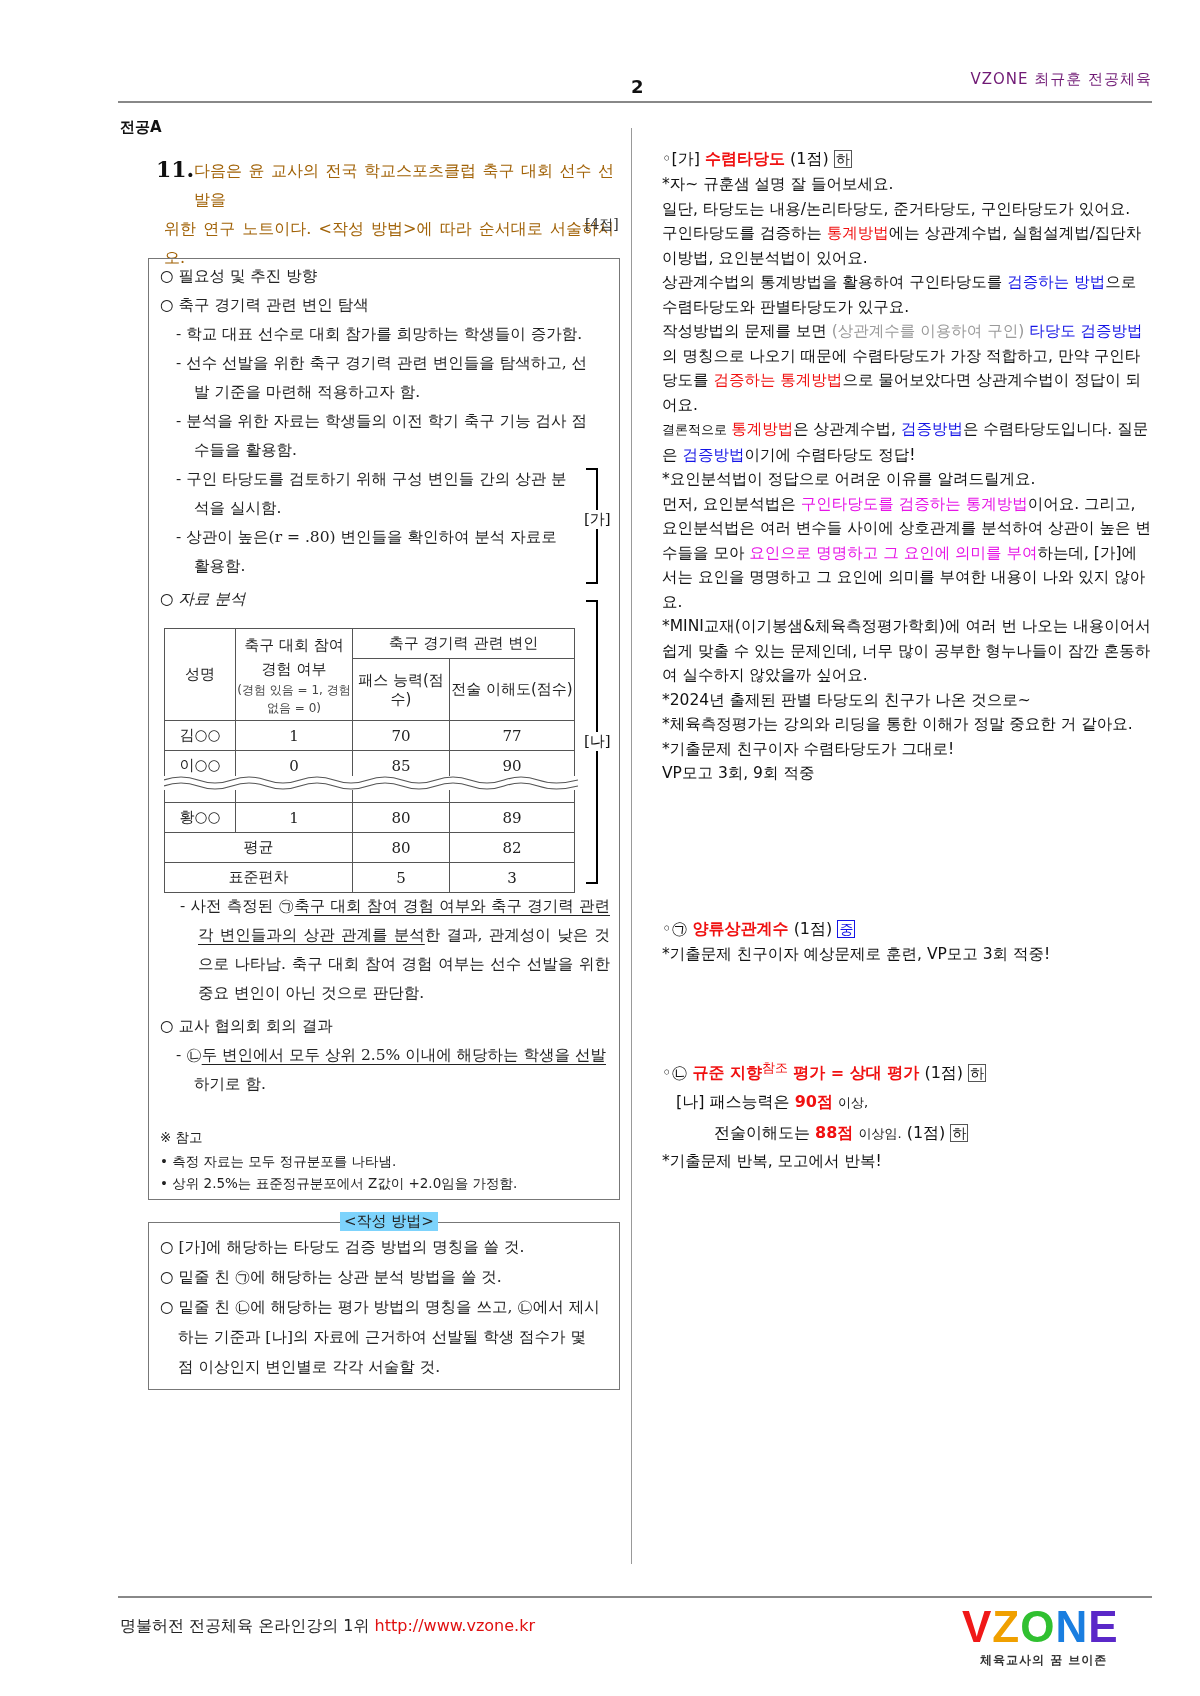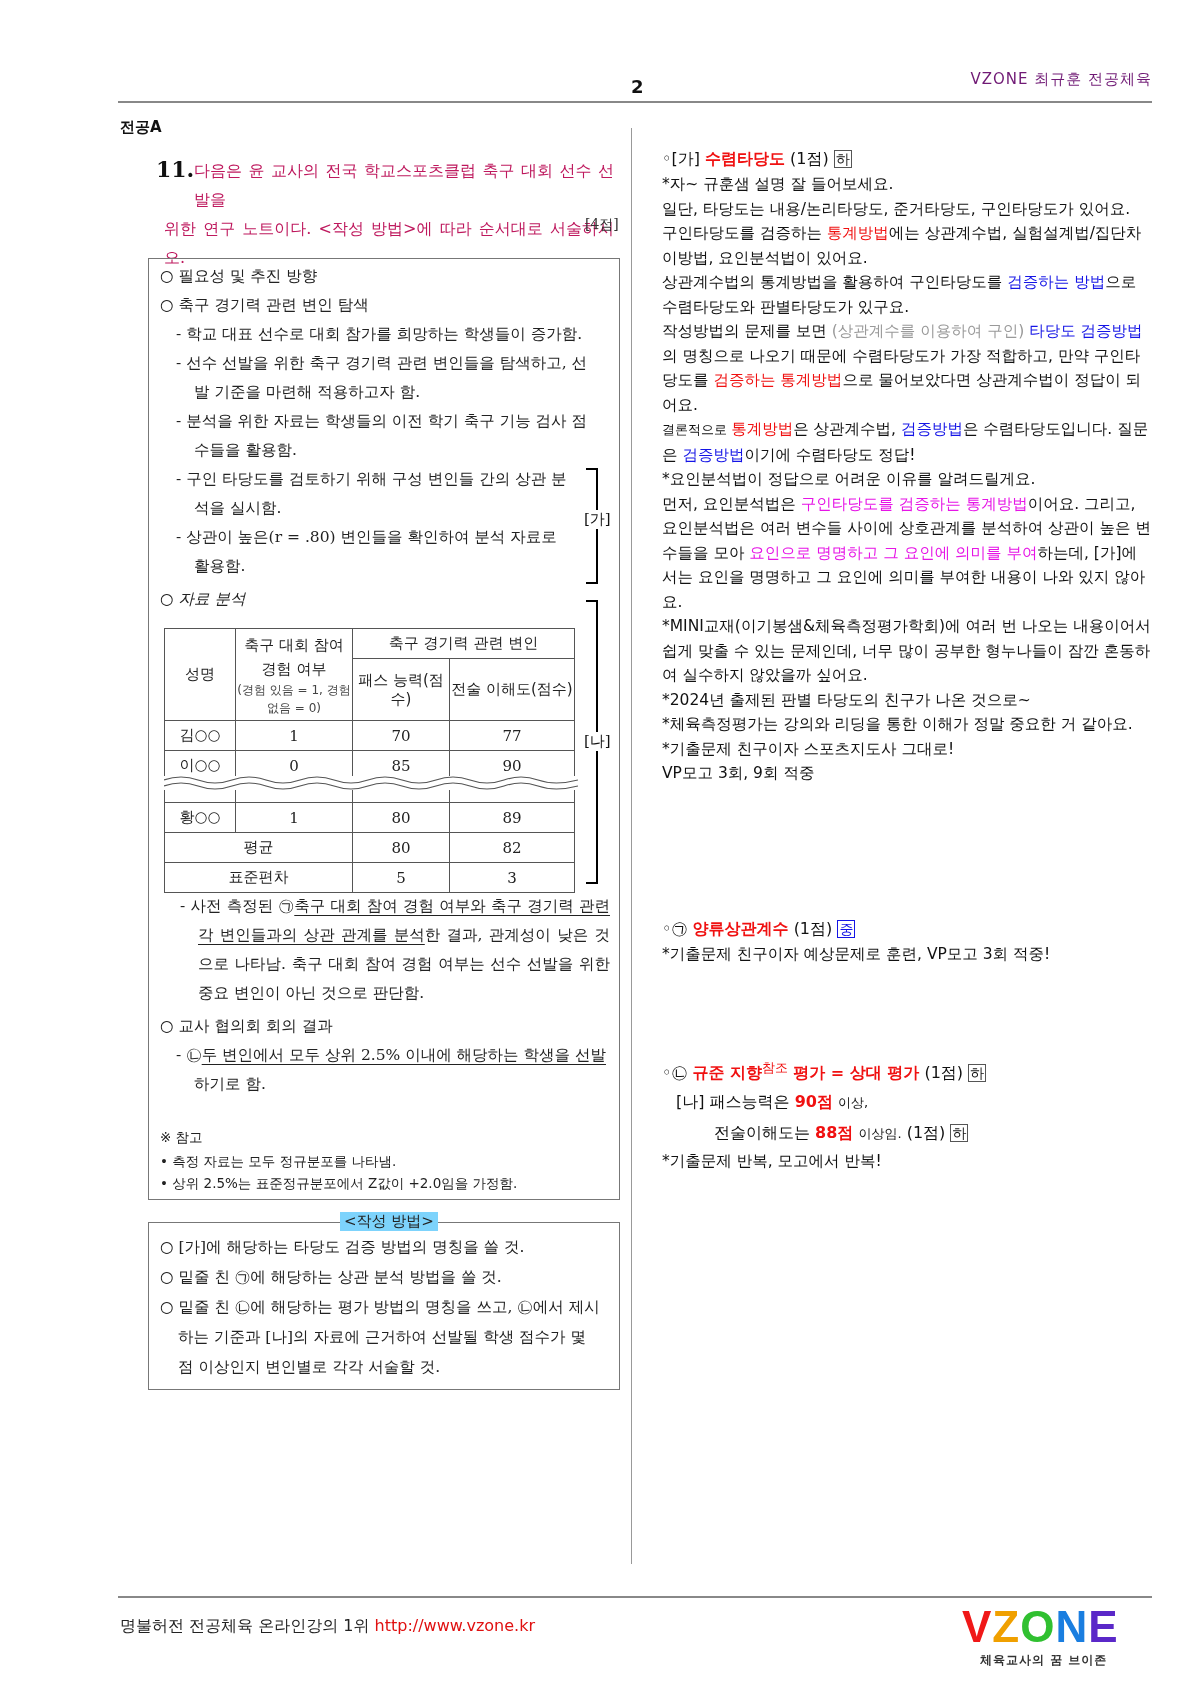--- a/index.html
+++ b/index.html
@@ -5,21 +5,21 @@
   html, body { margin:0; padding:0; background:#fff; }
   body { width:1200px; height:1696px; position:relative; overflow:hidden; font-family:"DejaVu Sans", sans-serif; color:#111; }
   .serif { font-family:"DejaVu Serif", serif; }
   .hdr-right { position:absolute; right:48px; top:70px; font-size:15px; color:#701a75; letter-spacing:1px; }
   .hdr-page { position:absolute; left:631px; top:76px; font-size:18px; font-weight:bold; }
   .hdr-line { position:absolute; left:118px; right:48px; top:101px; height:2px; background:#888; }
   .col-div { position:absolute; left:631px; top:128px; width:1px; height:1436px; background:#999; }
   .section { position:absolute; left:120px; top:118px; font-size:15px; font-weight:bold; }
 
   .qnum { position:absolute; left:156px; top:156px; font-size:22px; font-weight:bold; }
-  .qtext { position:absolute; left:194px; top:156px; width:420px; font-size:16px; line-height:29px; color:#be185d; text-align:justify; }
+  .qtext { position:absolute; left:194px; top:156px; width:420px; font-size:16px; line-height:29px; color:#a16207; text-align:justify; }
   .qtext .l2 { margin-left:-30px; }
   .qscore { position:absolute; left:585px; top:216px; font-size:14px; color:#333; }
 
   .box { position:absolute; left:148px; top:258px; width:470px; height:940px; border:1.5px solid #777; }
   .bx { position:absolute; font-size:15.5px; line-height:29px; color:#222; }
   .hang { padding-left:18px; text-indent:-18px; }
   .ul { text-decoration:underline; text-underline-offset:4px; }
 
   table.d { position:absolute; left:164px; top:628px; border-collapse:collapse; font-size:15px; color:#222; }
   table.d td { border:1px solid #555; text-align:center; padding:0; }
@@ -182,21 +182,21 @@
   <div> 일단, 타당도는 내용/논리타당도, 준거타당도, 구인타당도가 있어요.</div>
   <div><span> 구인타당도를 검증하는 </span><span class="red">통계방법</span><span>에는 상관계수법, 실험설계법/집단차이방법, 요인분석법이 있어요.</span></div>
   <div><span> 상관계수법의 통계방법을 활용하여 구인타당도를 </span><span class="blue">검증하는 방법</span><span>으로 수렴타당도와 판별타당도가 있구요.</span></div>
   <div><span> 작성방법의 문제를 보면 </span><span class="gray">(상관계수를 이용하여 구인)</span> <span class="blue">타당도 검증방법</span><span>의 명칭으로 나오기 때문에 수렴타당도가 가장 적합하고, 만약 구인타당도를 </span><span class="red">검증하는 통계방법</span><span>으로 물어보았다면 상관계수법이 정답이 되어요.</span></div>
   <div><span class="tiny">결론적으로 </span><span class="red">통계방법</span><span>은 상관계수법, </span><span class="blue">검증방법</span><span>은 수렴타당도입니다. 질문은 </span><span class="blue">검증방법</span><span>이기에 수렴타당도 정답!</span></div>
   <div>*요인분석법이 정답으로 어려운 이유를 알려드릴게요.</div>
   <div><span> 먼저, 요인분석법은 </span><span class="mag">구인타당도를 검증하는 통계방법</span><span>이어요. 그리고, 요인분석법은 여러 변수들 사이에 상호관계를 분석하여 상관이 높은 변수들을 모아 </span><span class="mag">요인으로 명명하고 그 요인에 의미를 부여</span><span>하는데, [가]에서는 요인을 명명하고 그 요인에 의미를 부여한 내용이 나와 있지 않아요.</span></div>
   <div>*MINI교재(이기봉샘&amp;체육측정평가학회)에 여러 번 나오는 내용이어서 쉽게 맞출 수 있는 문제인데, 너무 많이 공부한 형누나들이 잠깐 혼동하여 실수하지 않았을까 싶어요.</div>
   <div>*2024년 출제된 판별 타당도의 친구가 나온 것으로~</div>
   <div>*체육측정평가는 강의와 리딩을 통한 이해가 정말 중요한 거 같아요.</div>
-  <div>*기출문제 친구이자 스포츠지도사 그대로!</div>
+  <div>*기출문제 친구이자 수렴타당도가 그대로!</div>
   <div> VP모고 3회, 9회 적중</div>
 </div>
 
 <div class="r" style="top:916px;">
   <div style="font-size:16px; line-height:26px;">
     <span>◦㉠</span>
     <span class="red bold">양류상관계수</span>
     <span>(1점)</span>
     <span class="badge b">중</span>
   </div>

